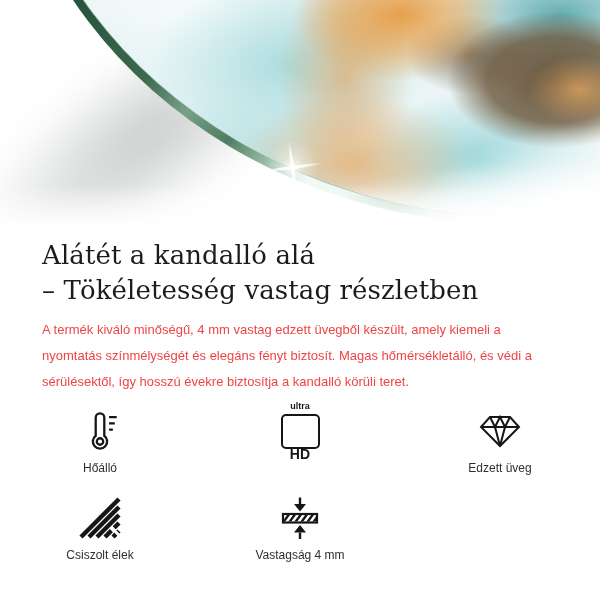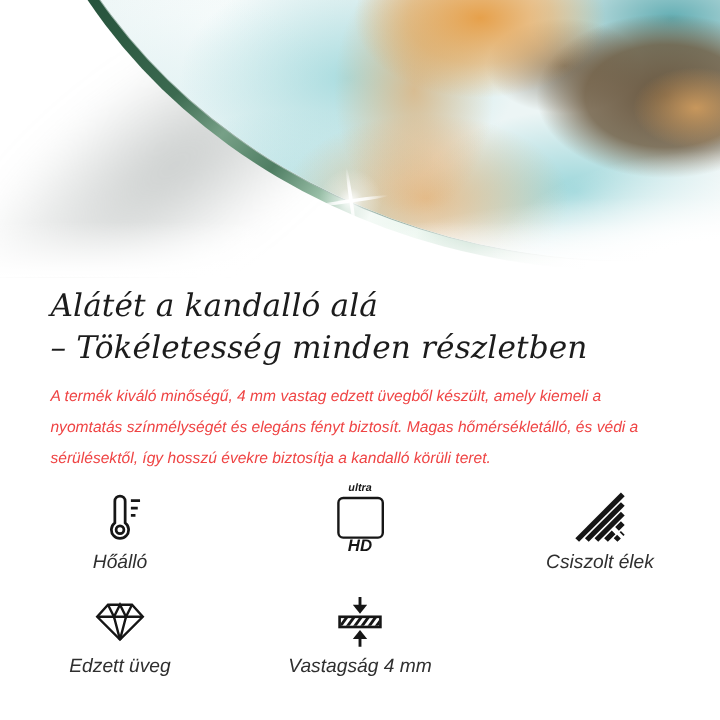--- a/index.html
+++ b/index.html
@@ -1,21 +1,21 @@
 <!DOCTYPE html>
 <html><head>
 <meta charset="utf-8">
 <style>
   html,body{margin:0;padding:0;}
   body{
     width:600px;height:600px;background:#ffffff;
     font-family:"Liberation Sans", sans-serif;
     overflow:hidden;
   }
-  .page{width:600px;height:560px;position:relative;background:#fff;font-style:italic;}
+  .page{width:600px;height:560px;position:relative;background:#fff;}
 
   
   .hero{position:relative;width:600px;height:231px;overflow:hidden;background:#fff;}
   .floor-shadow{
     position:absolute;left:-70px;top:58px;width:430px;height:160px;
     transform:rotate(-36deg);
     background:radial-gradient(closest-side, rgba(146,153,151,.5), rgba(146,153,151,0));
     filter:blur(16px);
   }
   .glass-edge{
@@ -86,21 +86,21 @@
     font-size:13px;line-height:26px;color:#ef4444;
   }
 
   
   .features{
     display:grid;grid-template-columns:repeat(3,1fr);row-gap:18px;
     margin:12px -42px 0;width:600px;
   }
   .feature{display:flex;flex-direction:column;align-items:center;}
   .icon-box{height:48px;display:flex;align-items:center;justify-content:center;}
-  .feature .label{margin-top:6px;font-size:16px;color:#2f2f2f;line-height:15px;}
+  .feature .label{margin-top:6px;font-size:12px;color:#2f2f2f;line-height:15px;}
   .icon-box svg{display:block;}
   .uhd-box{
     width:35px;height:31px;border:2.5px solid #161616;border-radius:5px;
     display:flex;flex-direction:column;align-items:center;justify-content:center;color:#161616;gap:36px;
   }
   .uhd-top{font-size:9px;font-weight:700;line-height:10px;}
   .uhd-bottom{font-size:14px;font-weight:800;line-height:14px;letter-spacing:.2px;text-align:center;}
 </style>
 </head>
 <body>
@@ -114,21 +114,21 @@
       <div class="marble-art"></div>
     </div>
     <div class="hero-fade"></div>
     <div class="sparkle sparkle-big"></div>
     <div class="sparkle sparkle-small"></div>
   </section>
 
   <section class="content">
     <h1>
       <span class="h-line">Alátét a kandalló alá</span>
-      <span class="h-line">– Tökéletesség minden részletben</span>
+      <span class="h-line">– Tökéletesség vastag részletben</span>
     </h1>
 
     <p class="desc">A termék kiváló minőségű, 4 mm vastag edzett üvegből készült, amely kiemeli a nyomtatás színmélységét és elegáns fényt biztosít. Magas hőmérsékletálló, és védi a sérülésektől, így hosszú évekre biztosítja a kandalló körüli teret.</p>
 
     <div class="features">
 
       <div class="feature">
         <div class="icon-box">
           <svg width="42" height="44" viewBox="0 0 44 44" fill="none" stroke="#161616" stroke-width="2.4">
             <path d="M17.5 27 V8 A4.5 4.5 0 0 1 26.5 8 V27 A7.5 7.5 0 1 1 17.5 27 Z"></path>
@@ -141,44 +141,44 @@
 
       <div class="feature">
         <div class="icon-box">
           <div class="uhd-box">
             <span class="uhd-top">ultra</span>
             <span class="uhd-bottom">HD</span>
           </div>
         </div>
       </div>
 
+
+      <div class="feature">
+        <div class="icon-box">
+          <svg width="44" height="44" viewBox="0 0 44 44" fill="none" stroke="#161616" stroke-width="2">
+            <path d="M12 8 H32 L41 18 L22 37 L3 18 Z" stroke-linejoin="miter"></path>
+            <path d="M3 18 H41"></path>
+            <path d="M12 8 L17 18 L22 8 L27 18 L32 8"></path>
+            <path d="M17 18 L22 37 M27 18 L22 37"></path>
+          </svg>
+        </div>
+        <div class="label">Edzett üveg</div>
+      </div>
 
       <div class="feature">
         <div class="icon-box">
           <svg width="44" height="44" viewBox="0 0 44 44" fill="none" stroke="#161616" stroke-width="4.4">
             <line x1="3" y1="41" x2="41" y2="3"></line>
             <line x1="11" y1="41" x2="41" y2="11"></line>
             <line x1="19" y1="41" x2="41" y2="19"></line>
             <line x1="27" y1="41" x2="41" y2="27" stroke-dasharray="9 4"></line>
             <line x1="35" y1="41" x2="41" y2="35" stroke-dasharray="4 3"></line>
           </svg>
         </div>
         <div class="label">Csiszolt élek</div>
-      </div>
-
-      <div class="feature">
-        <div class="icon-box">
-          <svg width="44" height="44" viewBox="0 0 44 44" fill="none" stroke="#161616" stroke-width="2">
-            <path d="M12 8 H32 L41 18 L22 37 L3 18 Z" stroke-linejoin="miter"></path>
-            <path d="M3 18 H41"></path>
-            <path d="M12 8 L17 18 L22 8 L27 18 L32 8"></path>
-            <path d="M17 18 L22 37 M27 18 L22 37"></path>
-          </svg>
-        </div>
-        <div class="label">Edzett üveg</div>
       </div>
 
       <div class="feature">
         <div class="icon-box">
           <svg width="44" height="44" viewBox="0 0 44 44">
             <defs>
               <clipPath id="barclip">
                   <rect x="6" y="19" width="32" height="6.5"></rect>
                 </clipPath>
             </defs>

